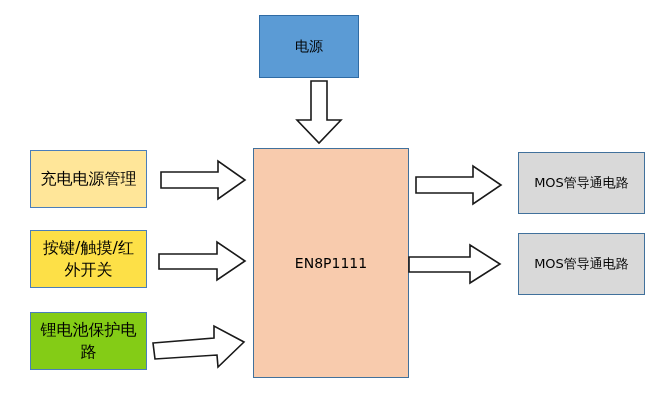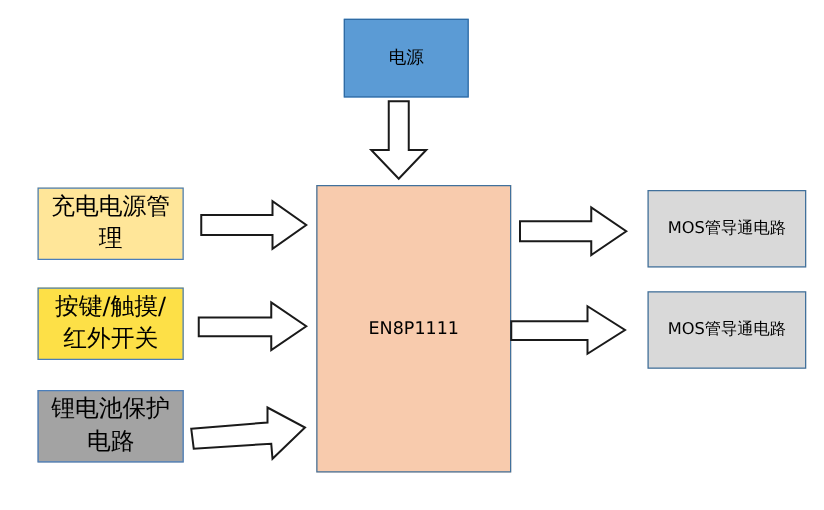--- a/index.html
+++ b/index.html
@@ -28,21 +28,21 @@
     line-height: 1.35;
     padding: 2px 6px;
   }
   .node-label {
     display: block;
     white-space: pre-line;
   }
 
   
   #node-power {
-    left: 275px;
+    left: 259px;
     top: 15px;
     width: 100px;
     height: 63px;
     background: #5b9bd5;
     border: 1px solid #2f6ba4;
     font-size: 14px;
   }
 
   
   #node-mcu {
@@ -54,34 +54,34 @@
     border: 1px solid #41719c;
     font-size: 14px;
     justify-content: center;
   }
 
   
   .node-left {
     left: 30px;
     width: 117px;
     height: 58px;
-    font-size: 19px;
+    font-size: 16px;
     border: 1px solid #4a7ebb;
   }
   #node-charge {
     top: 150px;
     background: #ffe699;
   }
   #node-switch {
     top: 230px;
     background: #fde047;
   }
   #node-battery {
     top: 312px;
-    background: #a3a3a3;
+    background: #84cc16;
   }
 
   
   .node-right {
     left: 518px;
     width: 127px;
     height: 62px;
     font-size: 13px;
     background: #d9d9d9;
     border: 1px solid #41719c;

